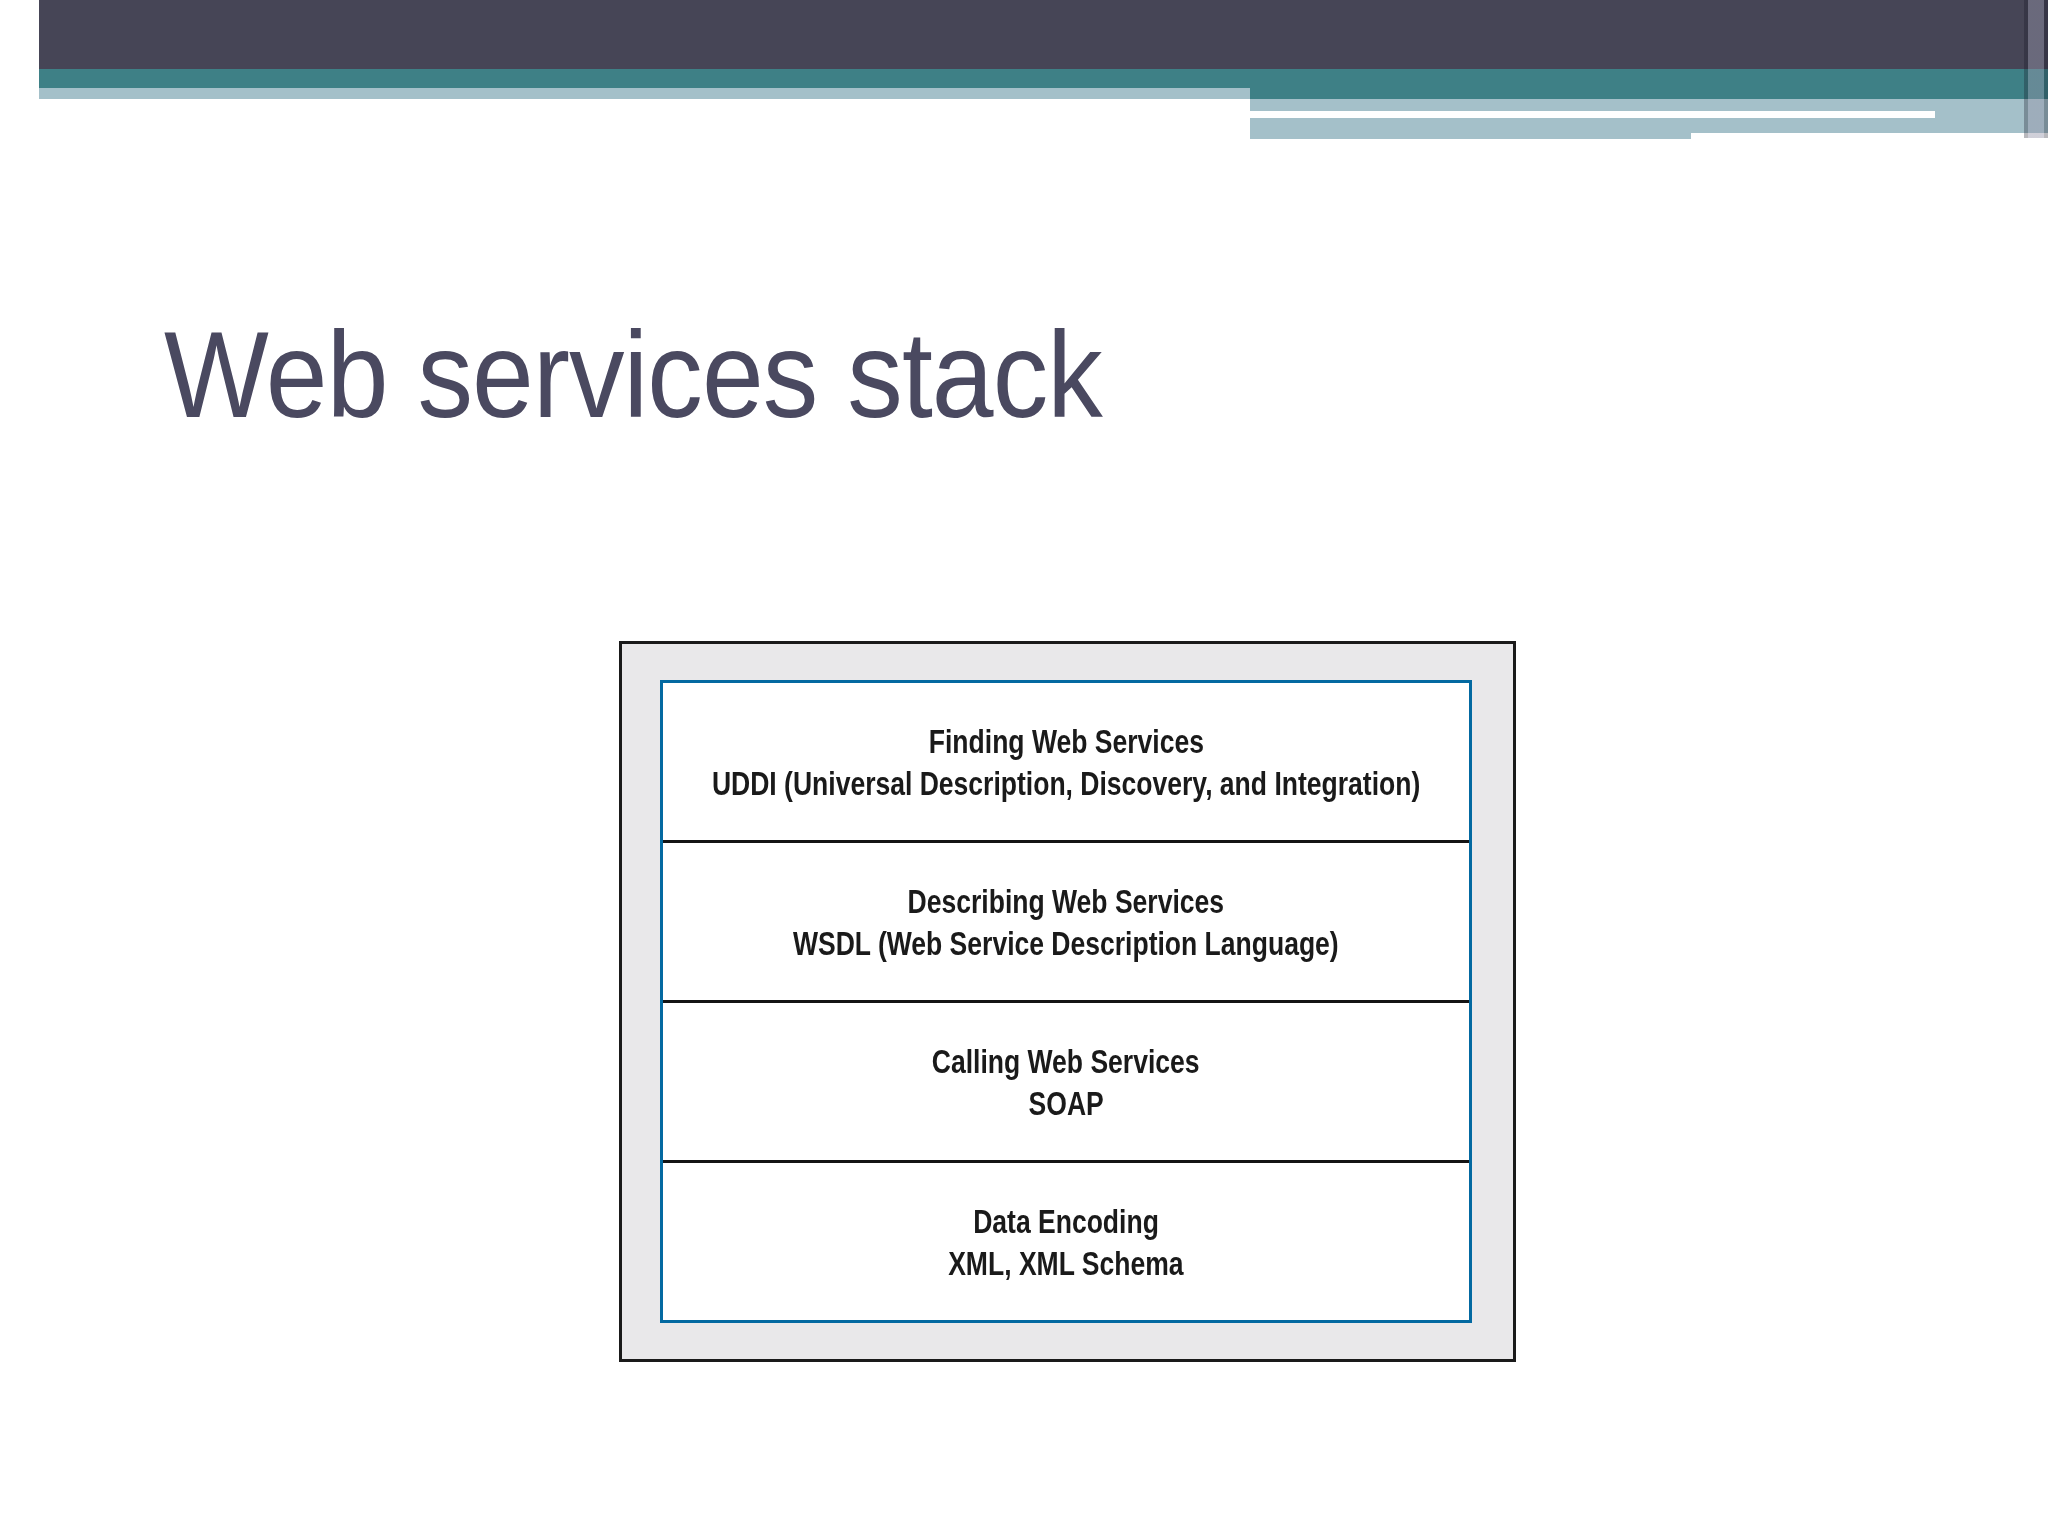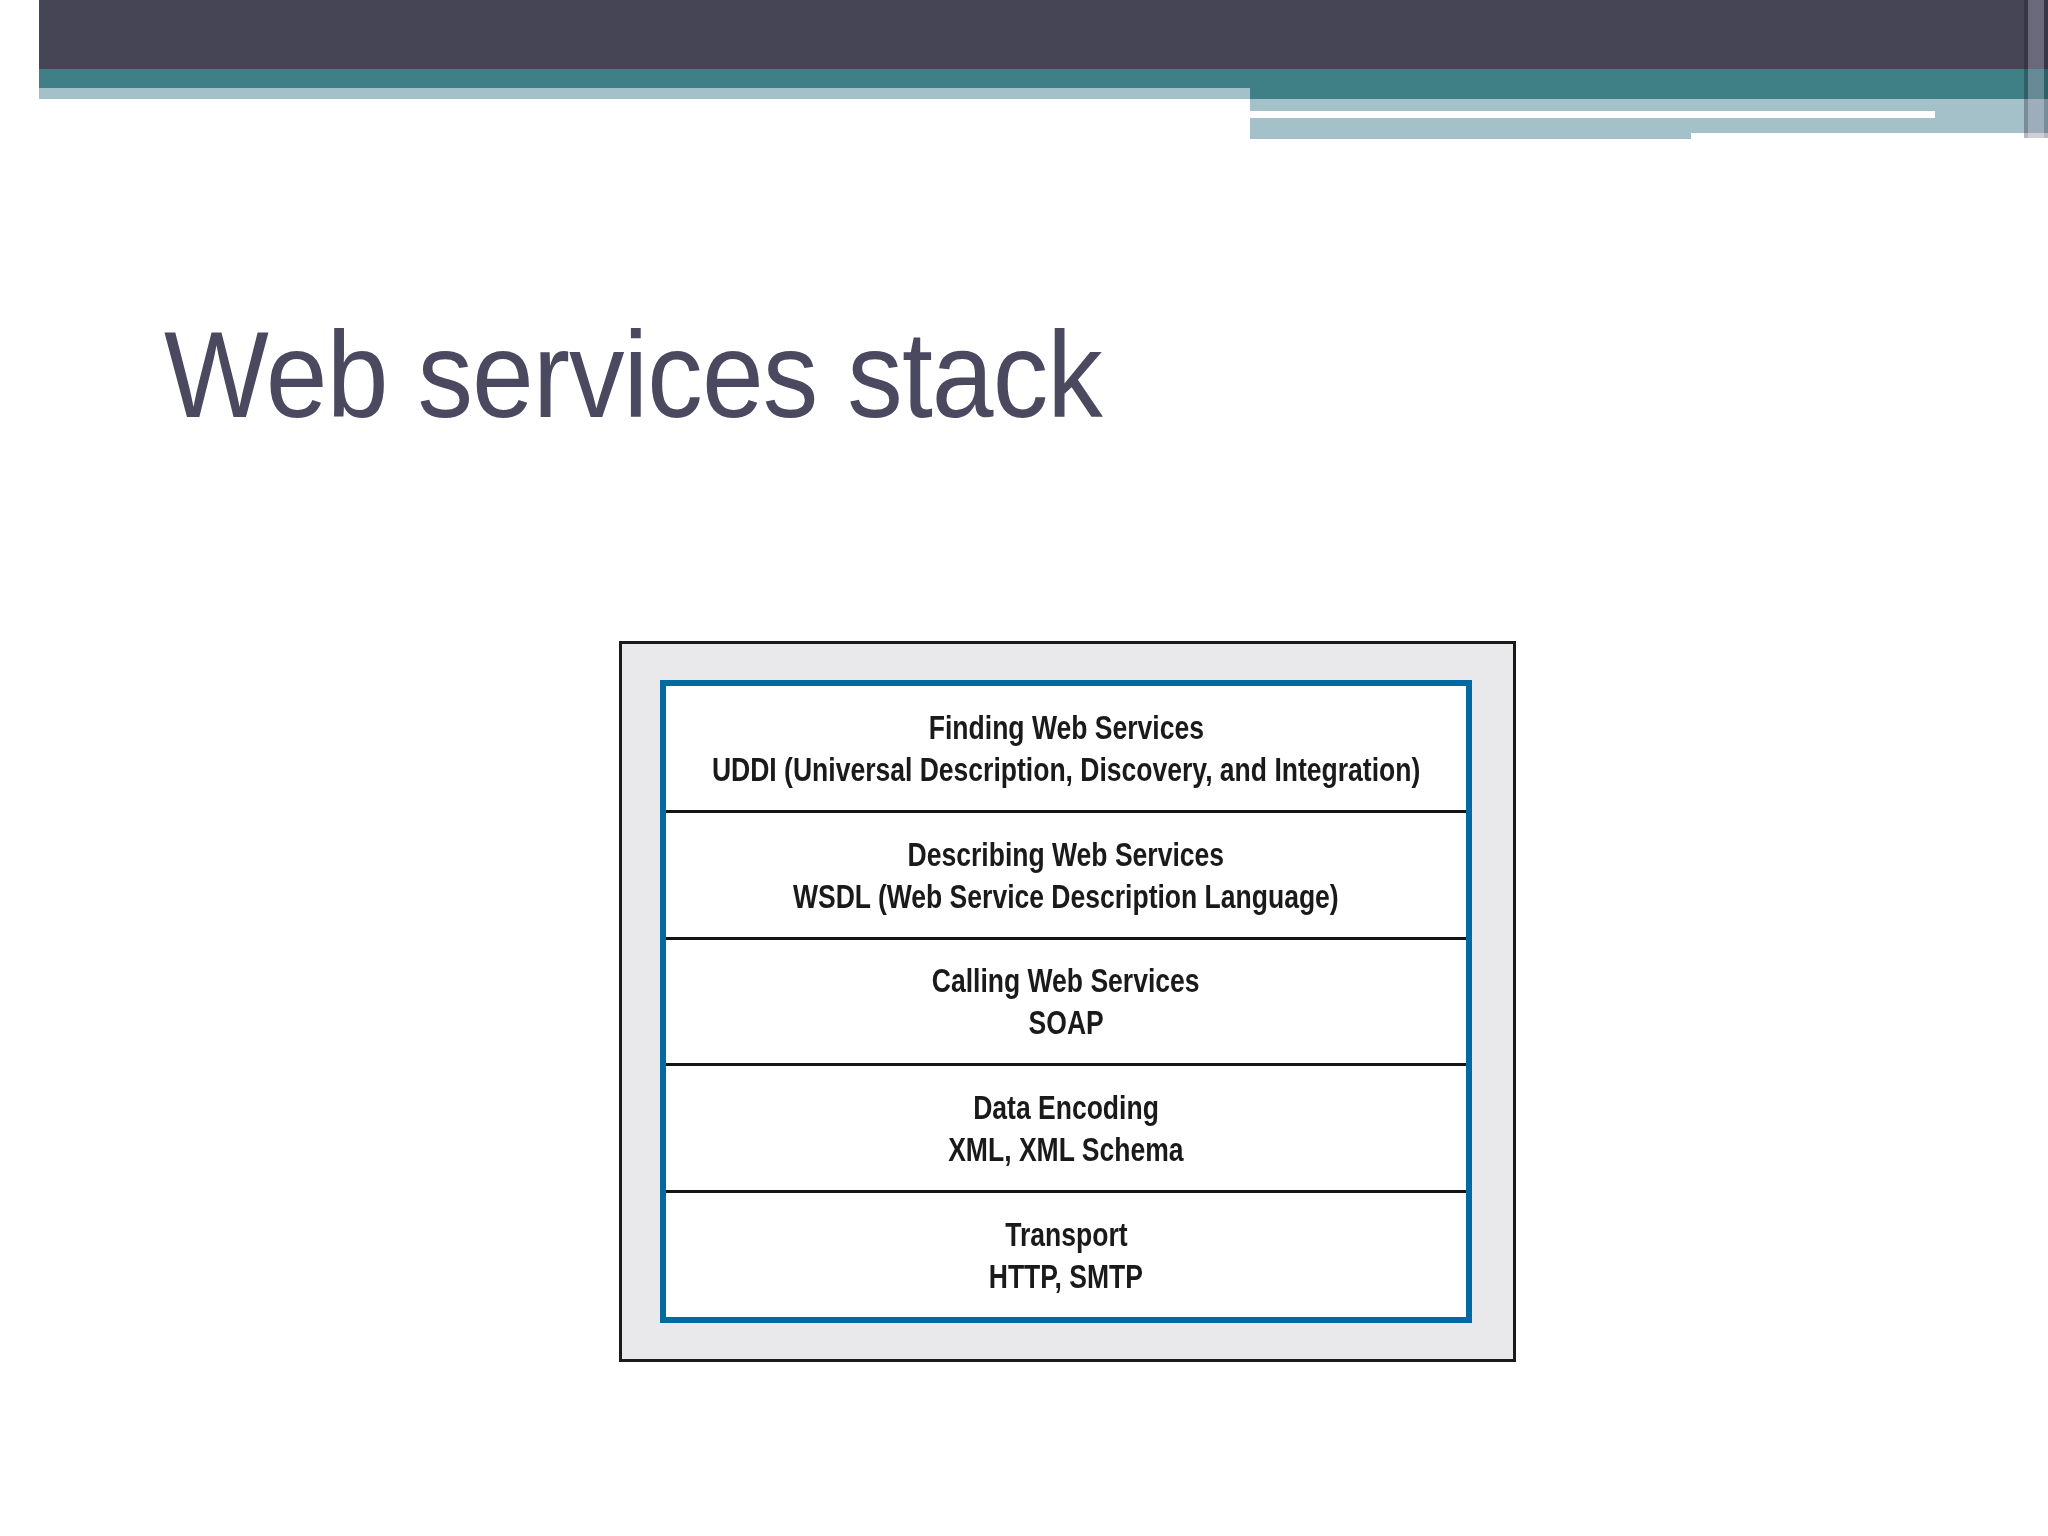--- a/index.html
+++ b/index.html
@@ -66,21 +66,21 @@
     border: 3px solid #1a1a1a;
   }
   .diagram-inner {
     position: absolute;
     left: 621px;
     top: 680px;
     width: 812px;
     height: 643px;
     box-sizing: border-box;
     background: #ffffff;
-    border: 6px solid #0369a1;
+    border: 3px solid #0369a1;
     display: flex;
     flex-direction: column;
   }
   .layer {
     flex: 1 1 0;
     border-bottom: 3px solid #141414;
     display: flex;
     flex-direction: column;
     align-items: center;
     justify-content: center;
@@ -132,20 +132,16 @@
     <div class="layer">
       <span class="layer-title">Calling Web Services</span>
       <span class="layer-subtitle">SOAP</span>
     </div>
 
     <div class="layer">
       <span class="layer-title">Data Encoding</span>
       <span class="layer-subtitle">XML, XML Schema</span>
     </div>
 
-    <div class="layer">
-      <span class="layer-title">Transport</span>
-      <span class="layer-subtitle">HTTP, SMTP</span>
-    </div>
 
   </div>
 
 </div>
 
 </body></html>

